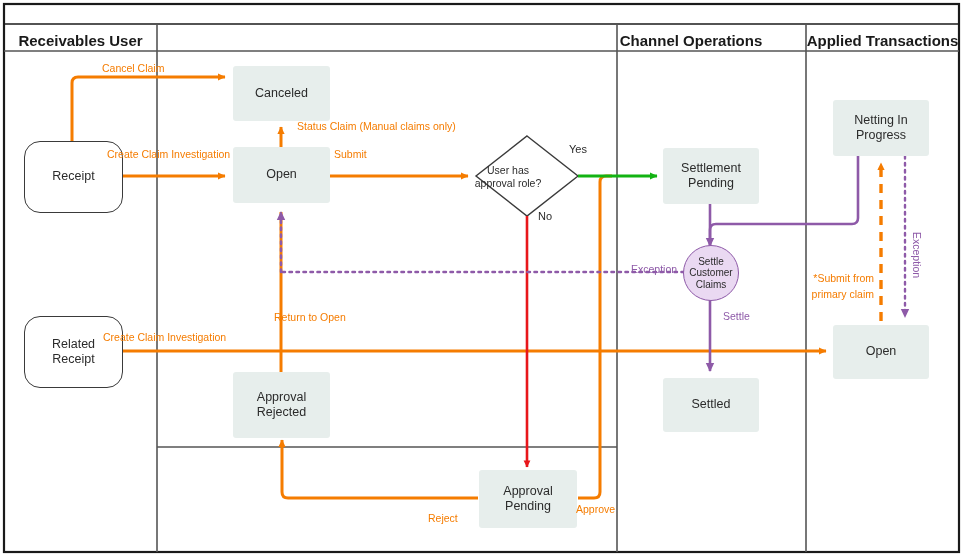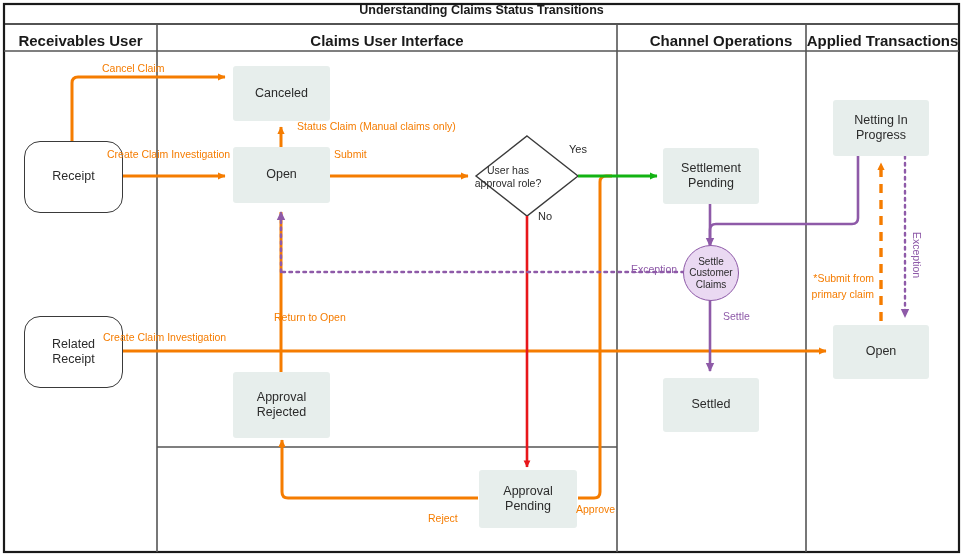--- a/index.html
+++ b/index.html
@@ -97,25 +97,23 @@
     <path d="M858,156 L858,218 Q858,224 852,224 L716,224 Q710,224 710,230 L710,246" fill="none" stroke="#8e5aa8" stroke-width="2.6"></path>
 
     <path d="M710,300 L710,371" fill="none" stroke="#8e5aa8" stroke-width="2.6" marker-end="url(#ah-purple)"></path>
 
     <path d="M684,272 L281,272" fill="none" stroke="#8e5aa8" stroke-width="2.4" stroke-dasharray="2.6 4.4" stroke-linecap="round"></path>
     <path d="M281,272 L281,212" fill="none" stroke="#8e5aa8" stroke-width="2.4" stroke-dasharray="2.6 4.4" stroke-linecap="round" marker-end="url(#ah-purple)"></path>
 
     <path d="M905,156 L905,317" fill="none" stroke="#8e5aa8" stroke-width="2.4" stroke-dasharray="2.6 4.4" stroke-linecap="round" marker-end="url(#ah-purple)"></path>
   </svg>
 
-  <div class="title-text">Understanding Claims Status Transitions</div>
 
   <div class="col-head" style="left:4px;width:153px;">Receivables User</div>
-  <div class="col-head" style="left:157px;width:460px;">Claims User Interface</div>
-  <div class="col-head" style="left:623px;width:158px;padding-left:19px;">Channel Operations</div>
+  <div class="col-head" style="left:593px;width:158px;padding-left:19px;">Channel Operations</div>
   <div class="col-head" style="left:806px;width:153px;">Applied Transactions</div>
 
   <div class="termbox" style="left:24px;top:141px;width:97px;height:70px;">
     <span>Receipt</span>
   </div>
 
   <div class="termbox" style="left:24px;top:316px;width:97px;height:70px;flex-direction:column;">
     <span>Related</span>
     <span>Receipt</span>
   </div>

